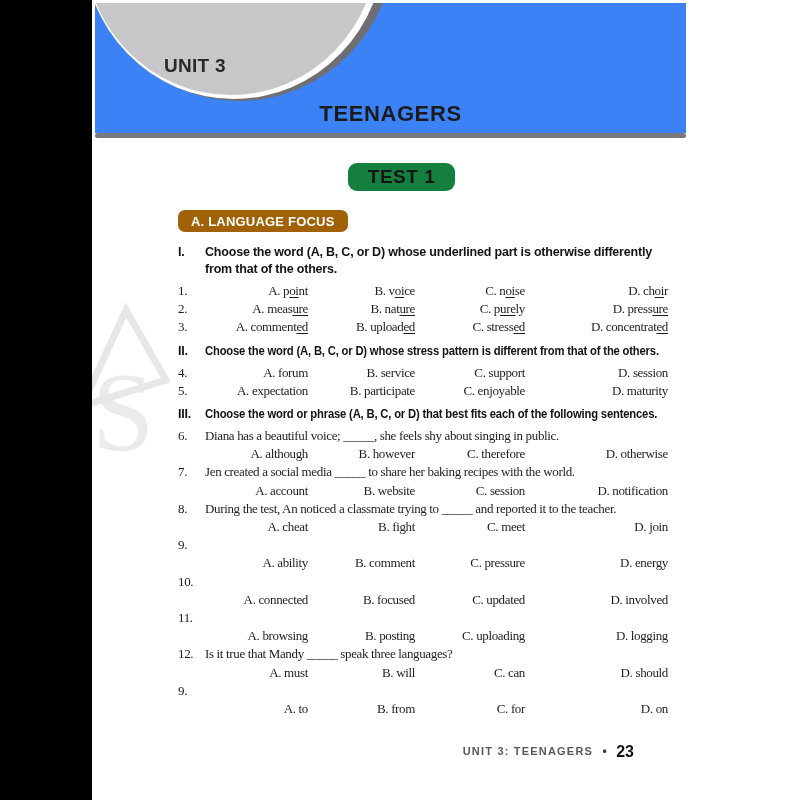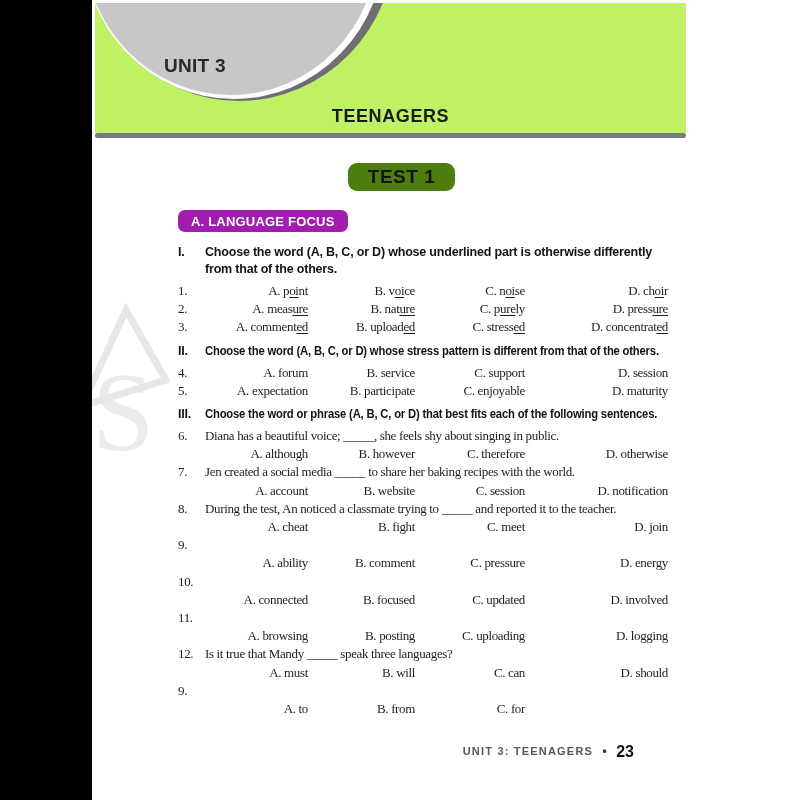--- a/index.html
+++ b/index.html
@@ -4,46 +4,46 @@
 <style>
   html,body{margin:0;padding:0;}
   body{
     width:800px;height:800px;position:relative;background:#ffffff;
     font-family:"Liberation Sans",sans-serif;overflow:hidden;
   }
   .scan-strip{position:absolute;left:0;top:0;width:92px;height:800px;background:#000;}
   
   .header-band{
     position:absolute;left:95px;top:3px;width:591px;height:130px;
-    background:#bef264;overflow:hidden;
+    background:#3b82f6;overflow:hidden;
   }
   .arc-dark{position:absolute;left:-12px;top:-222px;width:312px;height:320px;border-radius:50%;background:#6f6f73;}
   .arc-white{position:absolute;left:-12px;top:-216px;width:302px;height:312px;border-radius:50%;background:#fdfdfd;}
   .circle-light{position:absolute;left:-11px;top:-212px;width:294px;height:304px;border-radius:50%;background:#c7c7c9;}
   .unit-label{
     position:absolute;left:20px;top:52px;width:160px;text-align:center;
     font-weight:bold;font-size:19px;color:#2a2a2c;letter-spacing:0.3px;
   }
   .unit-title{
     position:absolute;left:0;right:0;bottom:6px;text-align:center;
-    font-weight:bold;font-size:18px;letter-spacing:0.6px;color:#1b1b1d;
+    font-weight:bold;font-size:22px;letter-spacing:0.6px;color:#1b1b1d;
   }
   .header-underline{
     position:absolute;left:95px;top:133px;width:591px;height:5px;
     background:#797a7e;border-radius:3px;
   }
   
   .test-badge{
     position:absolute;left:348px;top:163px;width:107px;height:28px;
-    background:#4d7c0f;border-radius:9px;display:flex;align-items:center;justify-content:center;
+    background:#15803d;border-radius:9px;display:flex;align-items:center;justify-content:center;
     font-weight:bold;font-size:19px;letter-spacing:0.5px;color:#151515;
   }
   .focus-badge{
     position:absolute;left:178px;top:210px;height:22px;
-    background:#a21caf;color:#ffffff;border-radius:7px;
+    background:#a16207;color:#ffffff;border-radius:7px;
     display:inline-flex;align-items:center;padding:0 13px;
     font-weight:bold;font-size:13px;letter-spacing:0.2px;
   }
   
   .watermark{position:absolute;left:92px;top:300px;width:78px;height:170px;z-index:0;}
   
   .content{position:absolute;left:178px;top:244px;width:490px;color:#1d1d1f;z-index:1;}
   .sec-head{display:flex;font-weight:bold;font-size:12.5px;line-height:17px;
     letter-spacing:-0.2px;color:#131313;margin:6px 0 4px;}
   .section:first-child .sec-head{margin-top:0;}
@@ -241,20 +241,21 @@
       </div>
       <div class="q-row">
         <span class="q-num">9.</span>
       </div>
       <div class="q-row">
         <span class="q-num"></span>
         <span class="opt-grid">
           <span class="opt"><span class="opt-label">A. </span>to</span>
           <span class="opt"><span class="opt-label">B. </span>from</span>
           <span class="opt"><span class="opt-label">C. </span>for</span>
+          <span class="opt"><span class="opt-label">D. </span>on</span>
         </span>
       </div>
     </div>
   </div>
 
 <div class="footer">
   <span class="footer-ref">UNIT 3: TEENAGERS</span>
   <span class="footer-bullet">•</span>
   <span class="footer-page">23</span>
 </div>

